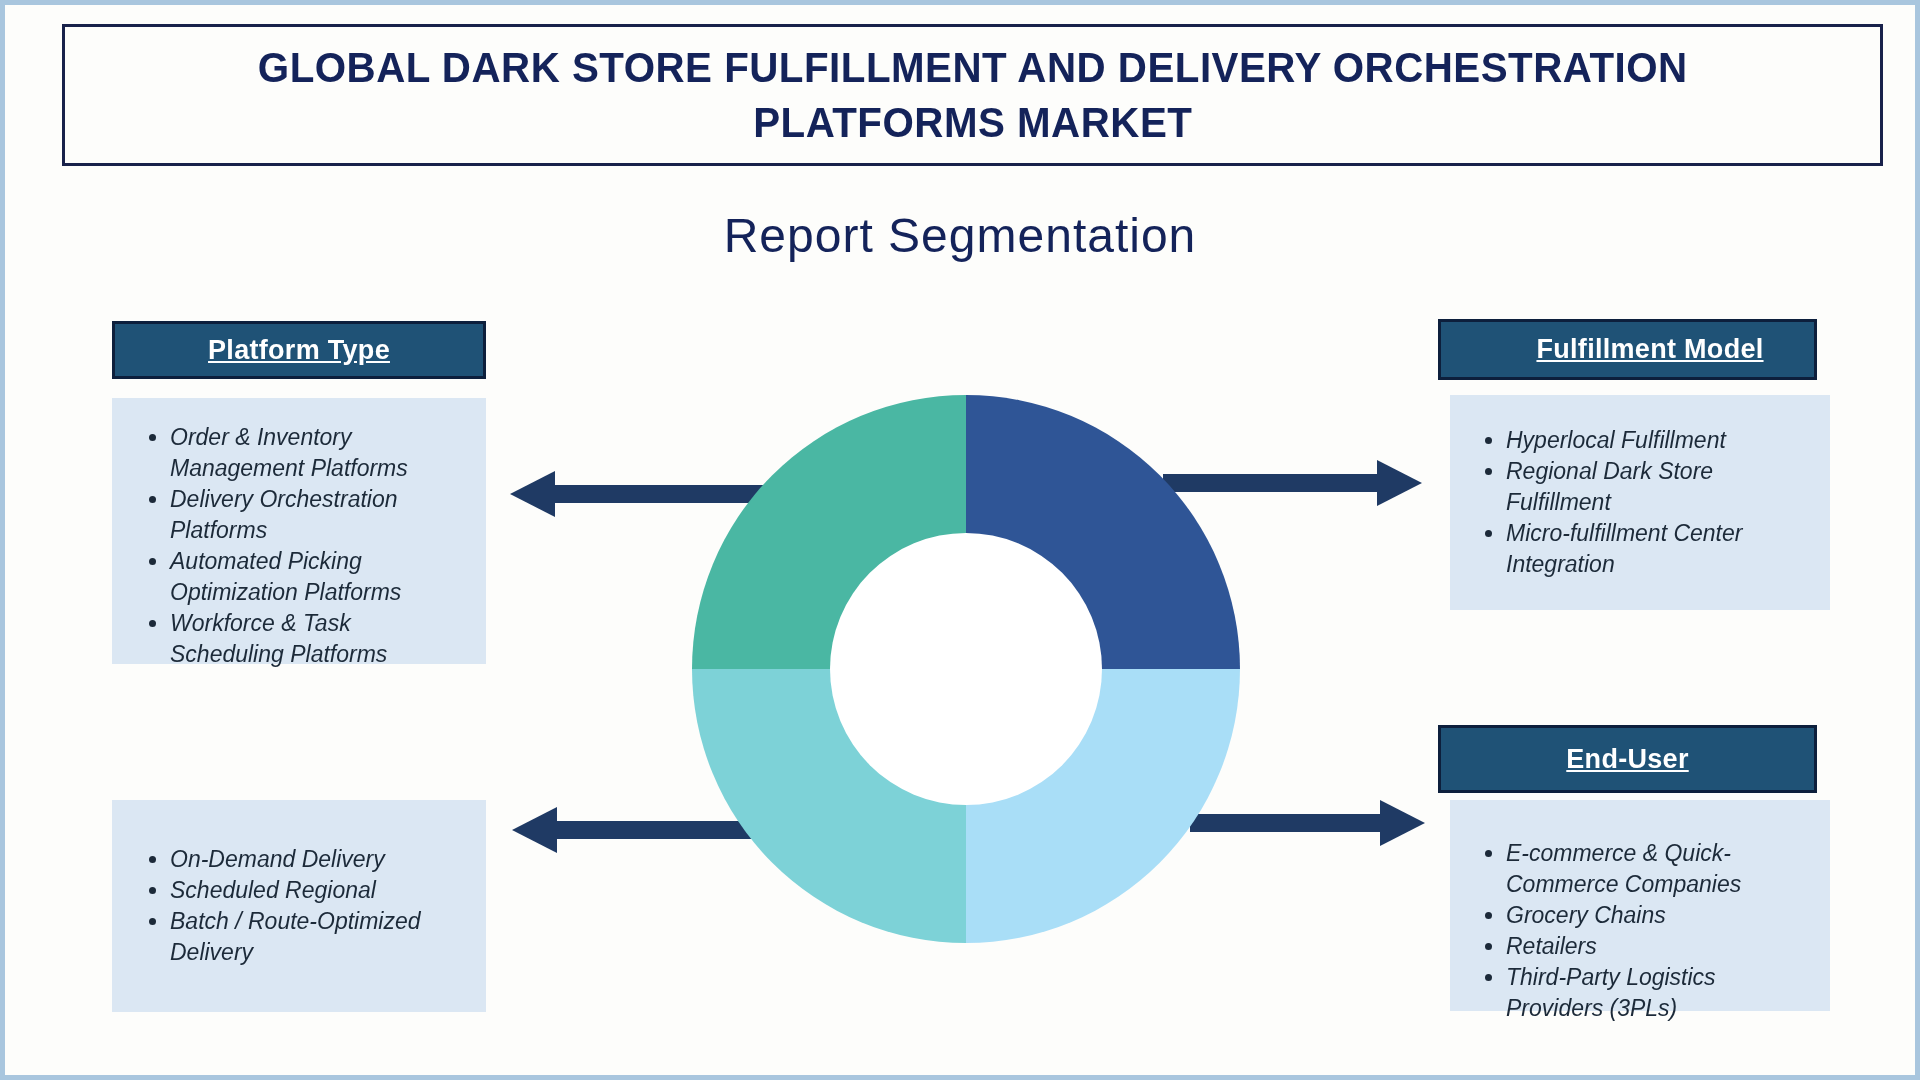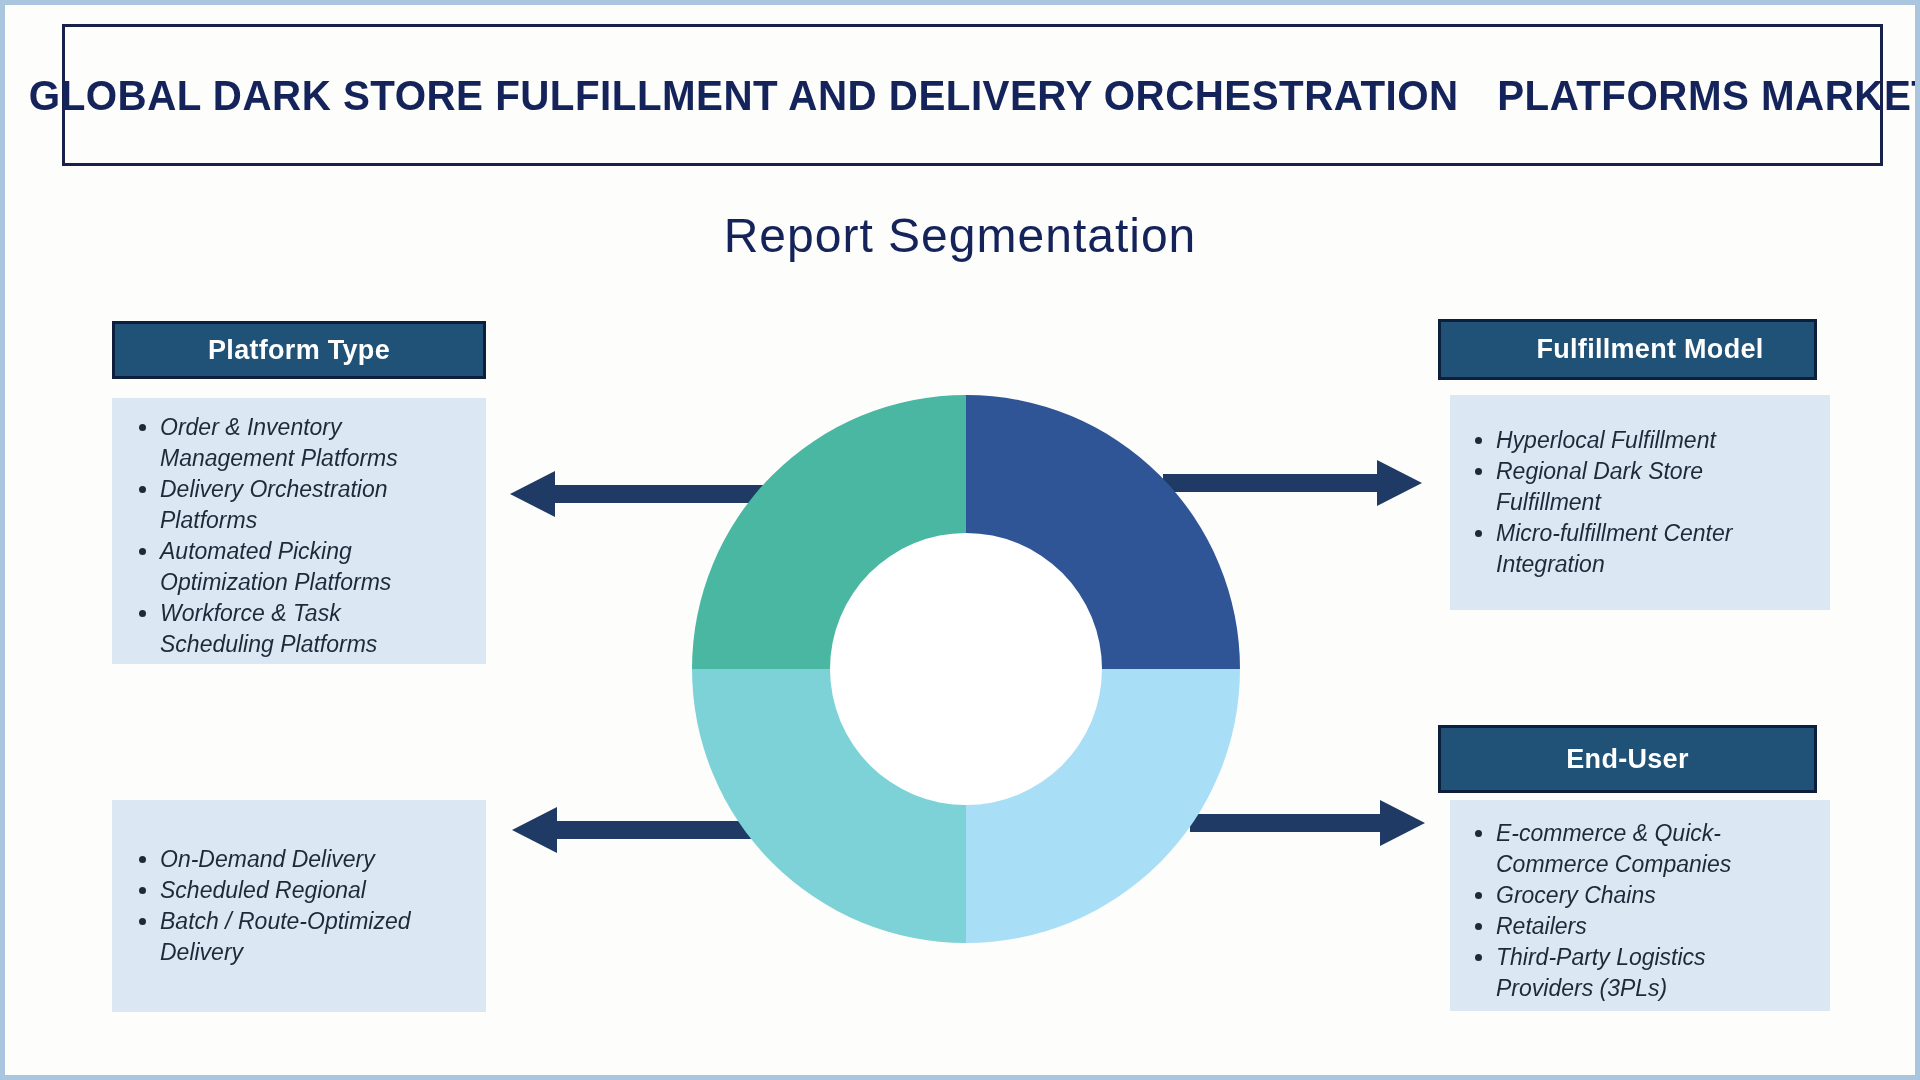--- a/index.html
+++ b/index.html
@@ -6,57 +6,58 @@
   .canvas{
     position:relative;width:1920px;height:1080px;margin:0 auto;
     background:#FDFDFB;overflow:hidden;
     border:5px solid var(--outer-border,#A9C6DE);
     box-sizing:border-box;
     font-family:"Liberation Sans","DejaVu Sans",sans-serif;
   }
   .title-box{
     position:absolute;left:57px;top:19px;width:1821px;height:142px;
     border:3px solid var(--title-border,#18214A);box-sizing:border-box;
-    display:flex;flex-direction:row;align-items:center;justify-content:center;
+    display:flex;flex-direction:column;align-items:center;justify-content:center;
     background:#FDFDFB;
   }
   .title-line{
     color:var(--navy-text,#14235A);font-weight:bold;font-size:42px;line-height:55px;
     letter-spacing:.5px;text-align:center;transform:scaleX(.96);white-space:nowrap;
   }
   .subtitle{
     position:absolute;left:0;top:203px;width:100%;text-align:center;
     color:var(--navy-text,#14235A);font-weight:normal;font-size:48px;letter-spacing:1px;
   }
   .seg-header{
     position:absolute;box-sizing:border-box;
     background:var(--header-bg,#1F5276);
     border:3px solid var(--header-border,#0D1F3C);
     display:flex;align-items:center;justify-content:center;
     color:#FFFFFF;font-weight:bold;font-size:27px;letter-spacing:.3px;
     z-index:3;
+    text-decoration:underline;
   }
   .seg-list{
     position:absolute;box-sizing:border-box;
     background:var(--listbox-bg,#DBE7F3);
     color:var(--list-text,#1C2A39);
     font-style:italic;font-size:23px;line-height:31px;
     z-index:3;
   }
   .seg-list.v-center{display:flex;align-items:center;}
-  .seg-list ul{margin:0;padding:0 36px 0 48px;list-style:disc;}
+  .seg-list ul{margin:10px;padding:0 36px 0 48px;list-style:disc;}
   .seg-list li{margin:0;}
   .hdr-platform-type{left:107px;top:316px;width:374px;height:58px;}
   .lst-platform-type{left:107px;top:393px;width:374px;height:266px;padding:14px 0 0 0;}
   .hdr-delivery-mode{left:107px;top:720px;width:374px;height:58px;}
   .lst-delivery-mode{left:107px;top:795px;width:374px;height:212px;}
   .hdr-fulfillment-model{left:1433px;top:314px;width:379px;height:61px;padding-left:45px;}
   .lst-fulfillment-model{left:1445px;top:390px;width:380px;height:215px;}
   .hdr-end-user{left:1433px;top:720px;width:379px;height:68px;}
-  .lst-end-user{left:1445px;top:795px;width:380px;height:211px;padding:18px 0 0 0;}
+  .lst-end-user{left:1445px;top:795px;width:380px;height:211px;padding:28px 0 0 0;}
   .lst-end-user ul,.lst-fulfillment-model ul{padding:0 40px 0 46px;}
 
   .donut{
     position:absolute;left:687px;top:390px;width:548px;height:548px;border-radius:50%;
     background:conic-gradient(
       var(--donut-q1,#2F5596) 0 25%,
       var(--donut-q2,#A9DEF7) 0 50%,
       var(--donut-q3,#7DD2D7) 0 75%,
       var(--donut-q4,#4AB7A3) 0 100%);
     z-index:2;

